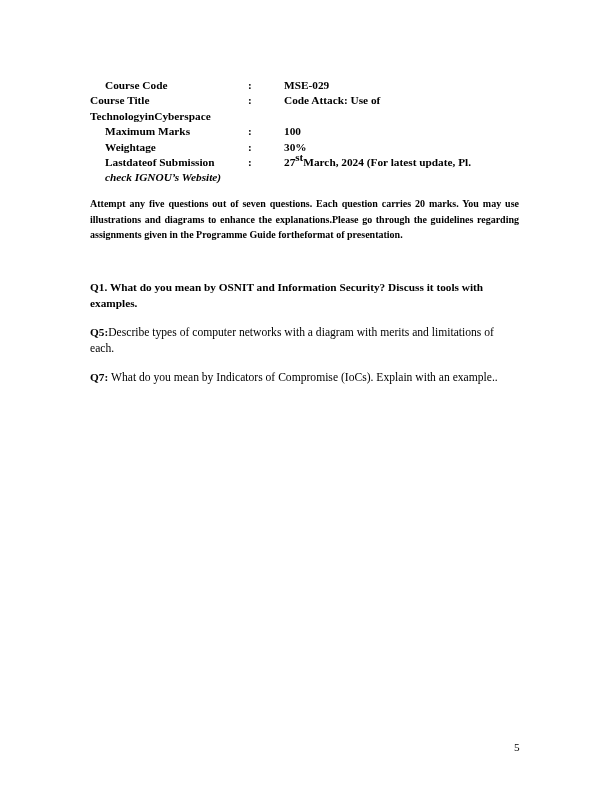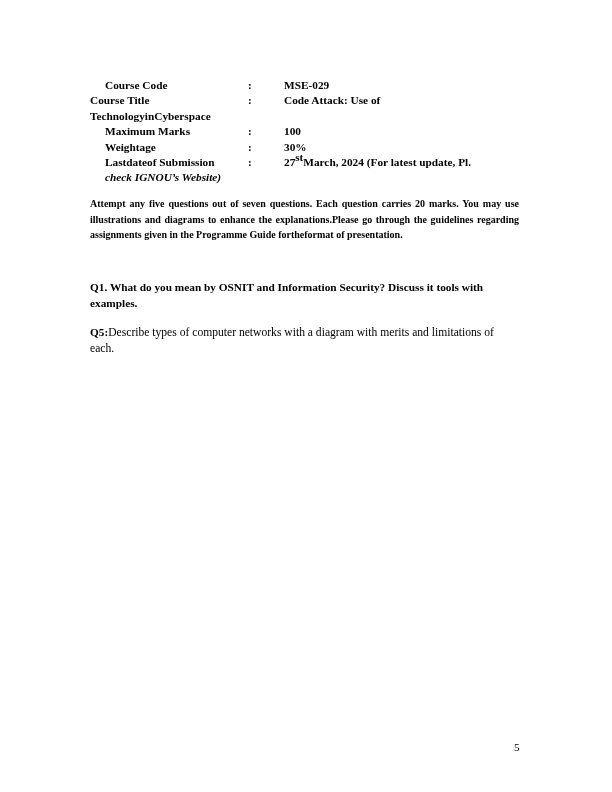--- a/index.html
+++ b/index.html
@@ -173,18 +173,21 @@
     </div>
 
 
 
 
     <div class="question">
       <span class="q-bold">Q5</span><span class="q-bold">:</span><span>Describe types of computer networks with a diagram with merits and limitations of each.</span>
     </div>
 
 
+    <div class="question">
+      <span class="q-bold">Q7</span><span class="q-bold">: </span><span>What do you mean by Indicators of Compromise (IoCs). Explain with an example..</span>
+    </div>
 
   </div>
 
   <div class="page-number">5</div>
 
 </div>
 
 </body></html>

